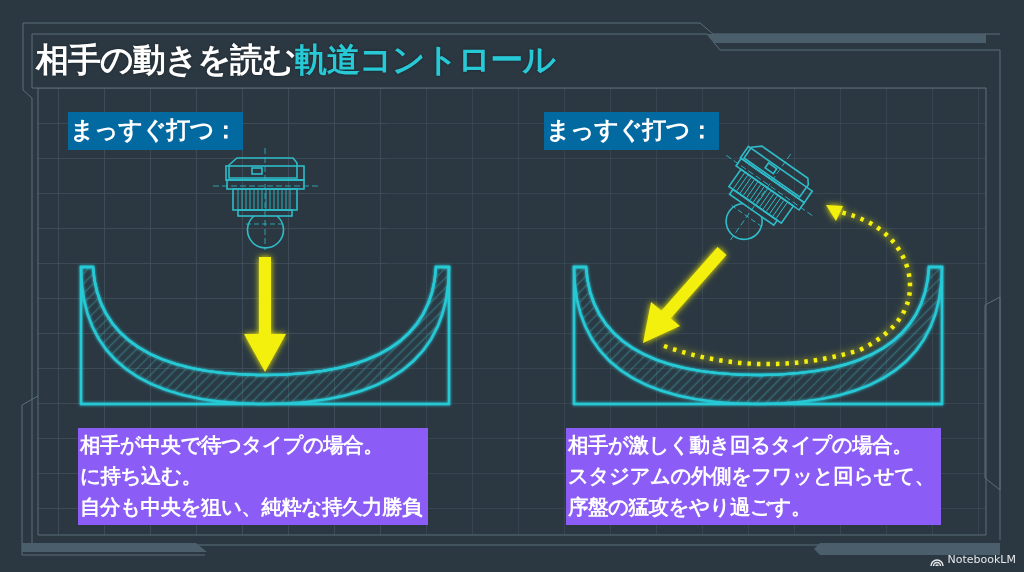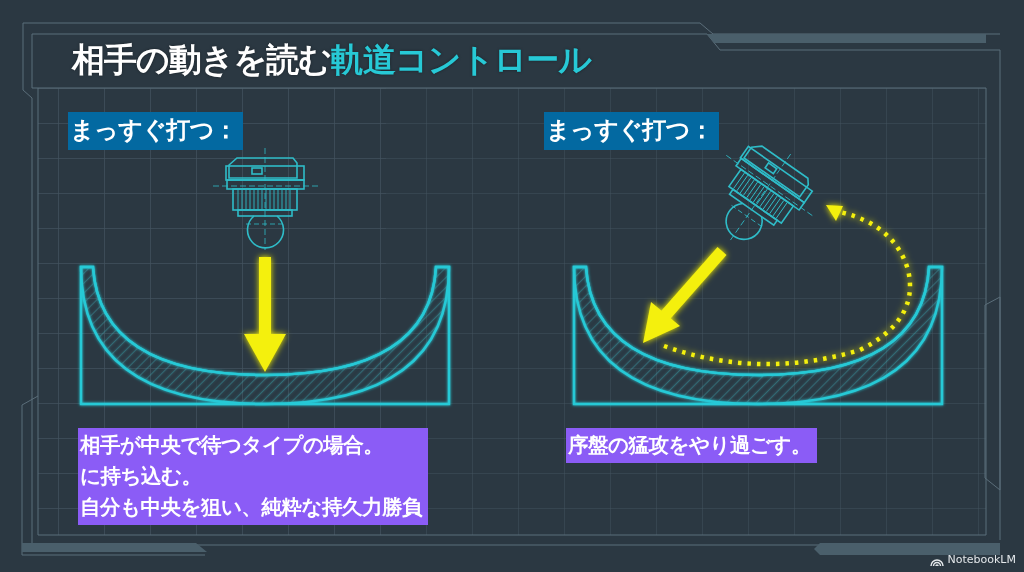--- a/index.html
+++ b/index.html
@@ -8,21 +8,20 @@
     background: #2b3842;
     font-family: "DejaVu Sans", "Liberation Sans", sans-serif;
     position: relative;
   }
   .frame-svg { position: absolute; left: 0; top: 0; width: 1024px; height: 572px; }
   .title {
     position: absolute; left: 36px; top: 38px;
     font-size: 33px; font-weight: bold; color: #ffffff;
     letter-spacing: -1px; white-space: nowrap;
     text-shadow: 0 0 3px rgba(0,0,0,0.4);
-    margin-left: 36px;
   }
   .title .accent { color: #27c9d6; }
   .subhead {
     position: absolute; font-size: 24px; font-weight: bold; color: #ffffff;
     white-space: nowrap; letter-spacing: -0.5px;
     background: #0369a1; padding: 2px 6px 4px 2px;
   }
   .body-text {
     position: absolute; font-size: 20.5px; font-weight: bold; color: #ffffff;
     line-height: 31px; white-space: nowrap; letter-spacing: -0.5px;
@@ -175,20 +174,22 @@
 
 <div class="subhead" style="left:68px; top:112px;">まっすぐ打つ：</div>
 <div class="body-text" style="left:78px; top:428px;">
   <div>相手が中央で待つタイプの場合。</div>
   <div>に持ち込む。</div>
   <div>自分も中央を狙い、純粋な持久力勝負</div>
 </div>
 
 <div class="subhead" style="left:544px; top:112px;">まっすぐ打つ：</div>
 <div class="body-text" style="left:566px; top:428px;">
+  <div>相手が激しく動き回るタイプの場合。</div>
+  <div>スタジアムの外側をフワッと回らせて、</div>
   <div>序盤の猛攻をやり過ごす。</div>
 </div>
 
 <div class="watermark">
   <svg width="14" height="10" viewBox="0 0 14 10">
     <path d="M1 10 A6 6 0 0 1 13 10" fill="none" stroke="#e3e7ea" stroke-width="1.5"></path>
     <path d="M3.5 10 A3.5 3.5 0 0 1 10.5 10" fill="none" stroke="#e3e7ea" stroke-width="1.5"></path>
     <path d="M6 10 A1 1 0 0 1 8 10" fill="none" stroke="#e3e7ea" stroke-width="1.5"></path>
   </svg>
   <span>NotebookLM</span>

